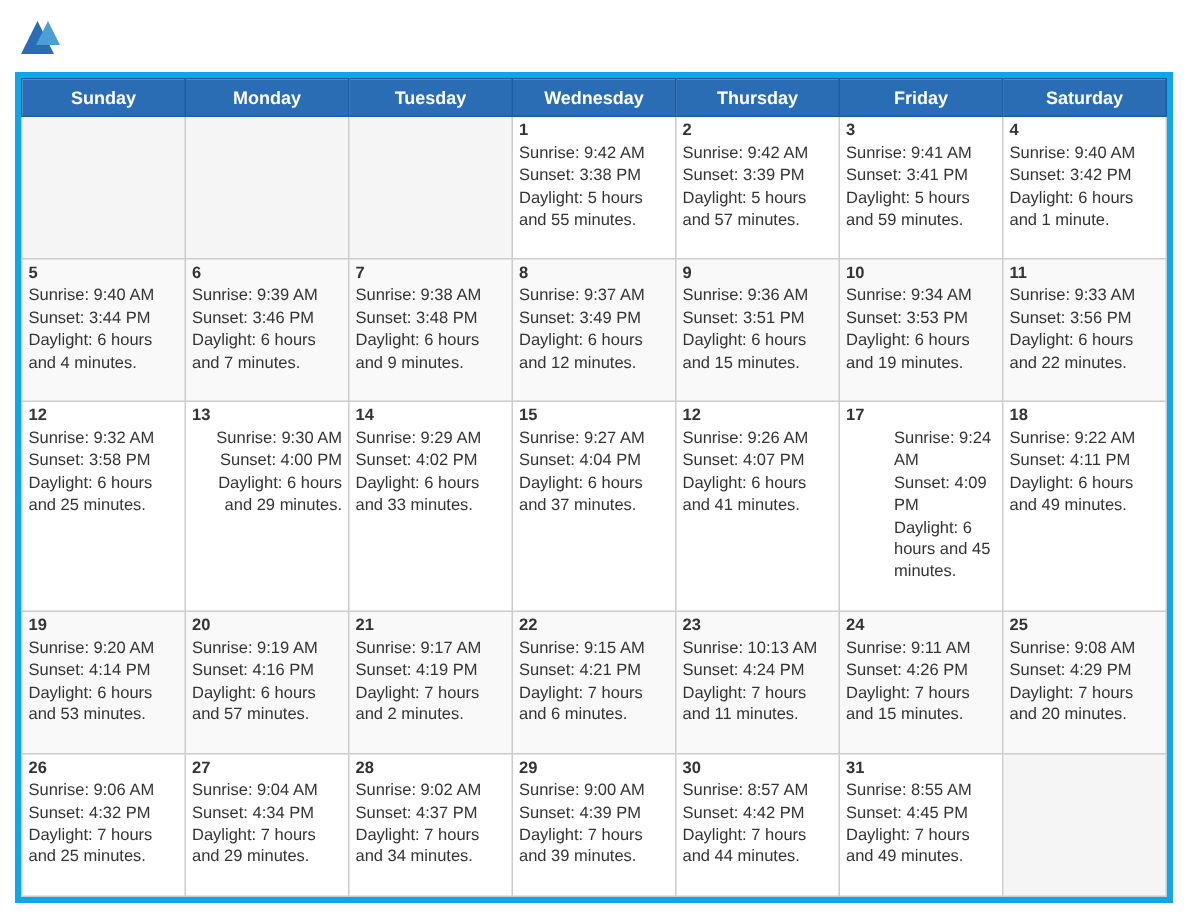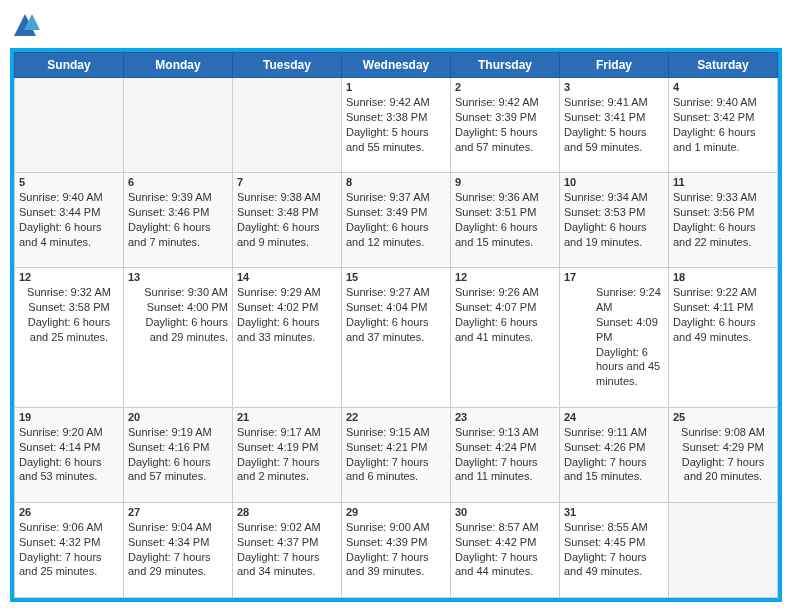--- a/index.html
+++ b/index.html
@@ -206,21 +206,21 @@
             <td class="day-cell row-shade">
               <span class="day-num">11</span>
               <div class="day-info" style="white-space: pre-line;">Sunrise: 9:33 AM
 Sunset: 3:56 PM
 Daylight: 6 hours and 22 minutes.</div>
             </td>
           </tr>
           <tr>
             <td class="day-cell">
               <span class="day-num">12</span>
-              <div class="day-info" style="white-space: pre-line; text-align: center;">Sunrise: 9:32 AM
+              <div class="day-info" style="white-space: pre-line;">Sunrise: 9:32 AM
 Sunset: 3:58 PM
 Daylight: 6 hours and 25 minutes.</div>
             </td>
             <td class="day-cell">
               <span class="day-num">13</span>
               <div class="day-info" style="white-space: pre-line; text-align: right;">Sunrise: 9:30 AM
 Sunset: 4:00 PM
 Daylight: 6 hours and 29 minutes.</div>
             </td>
             <td class="day-cell">
@@ -274,33 +274,33 @@
 Daylight: 7 hours and 2 minutes.</div>
             </td>
             <td class="day-cell row-shade">
               <span class="day-num">22</span>
               <div class="day-info" style="white-space: pre-line;">Sunrise: 9:15 AM
 Sunset: 4:21 PM
 Daylight: 7 hours and 6 minutes.</div>
             </td>
             <td class="day-cell row-shade">
               <span class="day-num">23</span>
-              <div class="day-info" style="white-space: pre-line;">Sunrise: 9:13 AM
+              <div class="day-info" style="white-space: pre-line;">Sunrise: 10:13 AM
 Sunset: 4:24 PM
 Daylight: 7 hours and 11 minutes.</div>
             </td>
             <td class="day-cell row-shade">
               <span class="day-num">24</span>
               <div class="day-info" style="white-space: pre-line;">Sunrise: 9:11 AM
 Sunset: 4:26 PM
 Daylight: 7 hours and 15 minutes.</div>
             </td>
             <td class="day-cell row-shade">
               <span class="day-num">25</span>
-              <div class="day-info" style="white-space: pre-line; text-align: center;">Sunrise: 9:08 AM
+              <div class="day-info" style="white-space: pre-line;">Sunrise: 9:08 AM
 Sunset: 4:29 PM
 Daylight: 7 hours and 20 minutes.</div>
             </td>
           </tr>
           <tr>
             <td class="day-cell">
               <span class="day-num">26</span>
               <div class="day-info" style="white-space: pre-line;">Sunrise: 9:06 AM
 Sunset: 4:32 PM
 Daylight: 7 hours and 25 minutes.</div>

